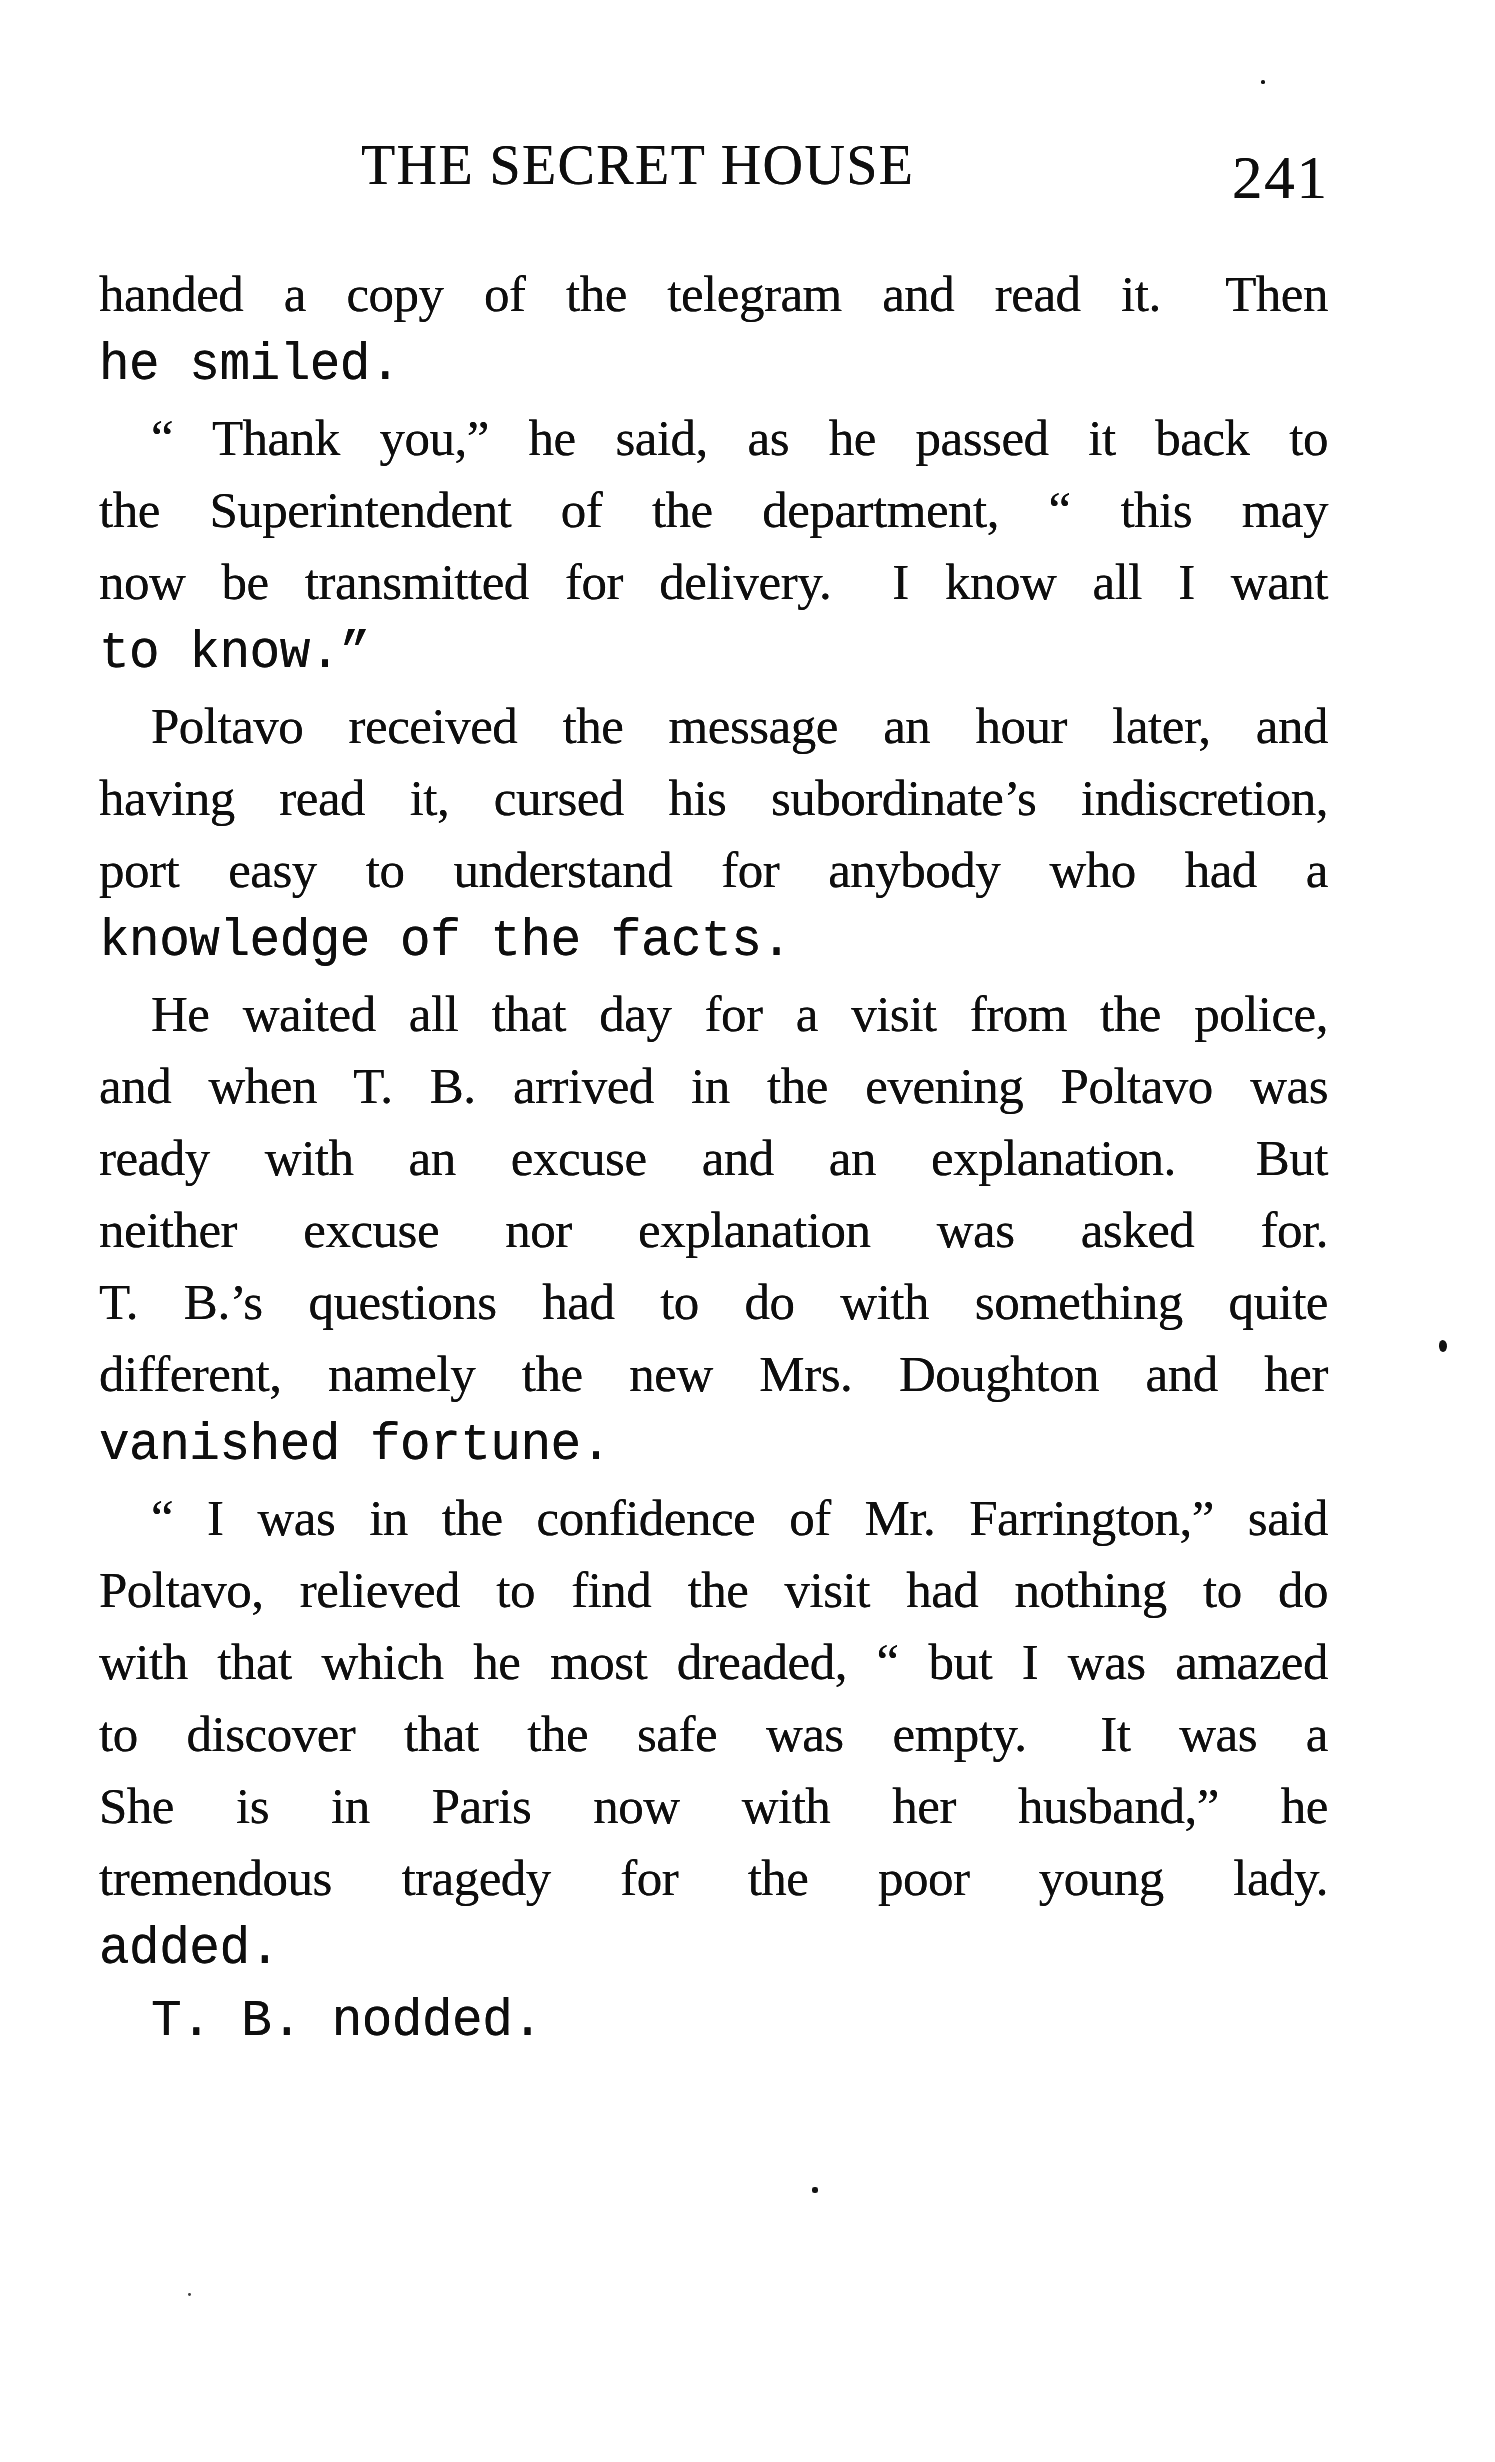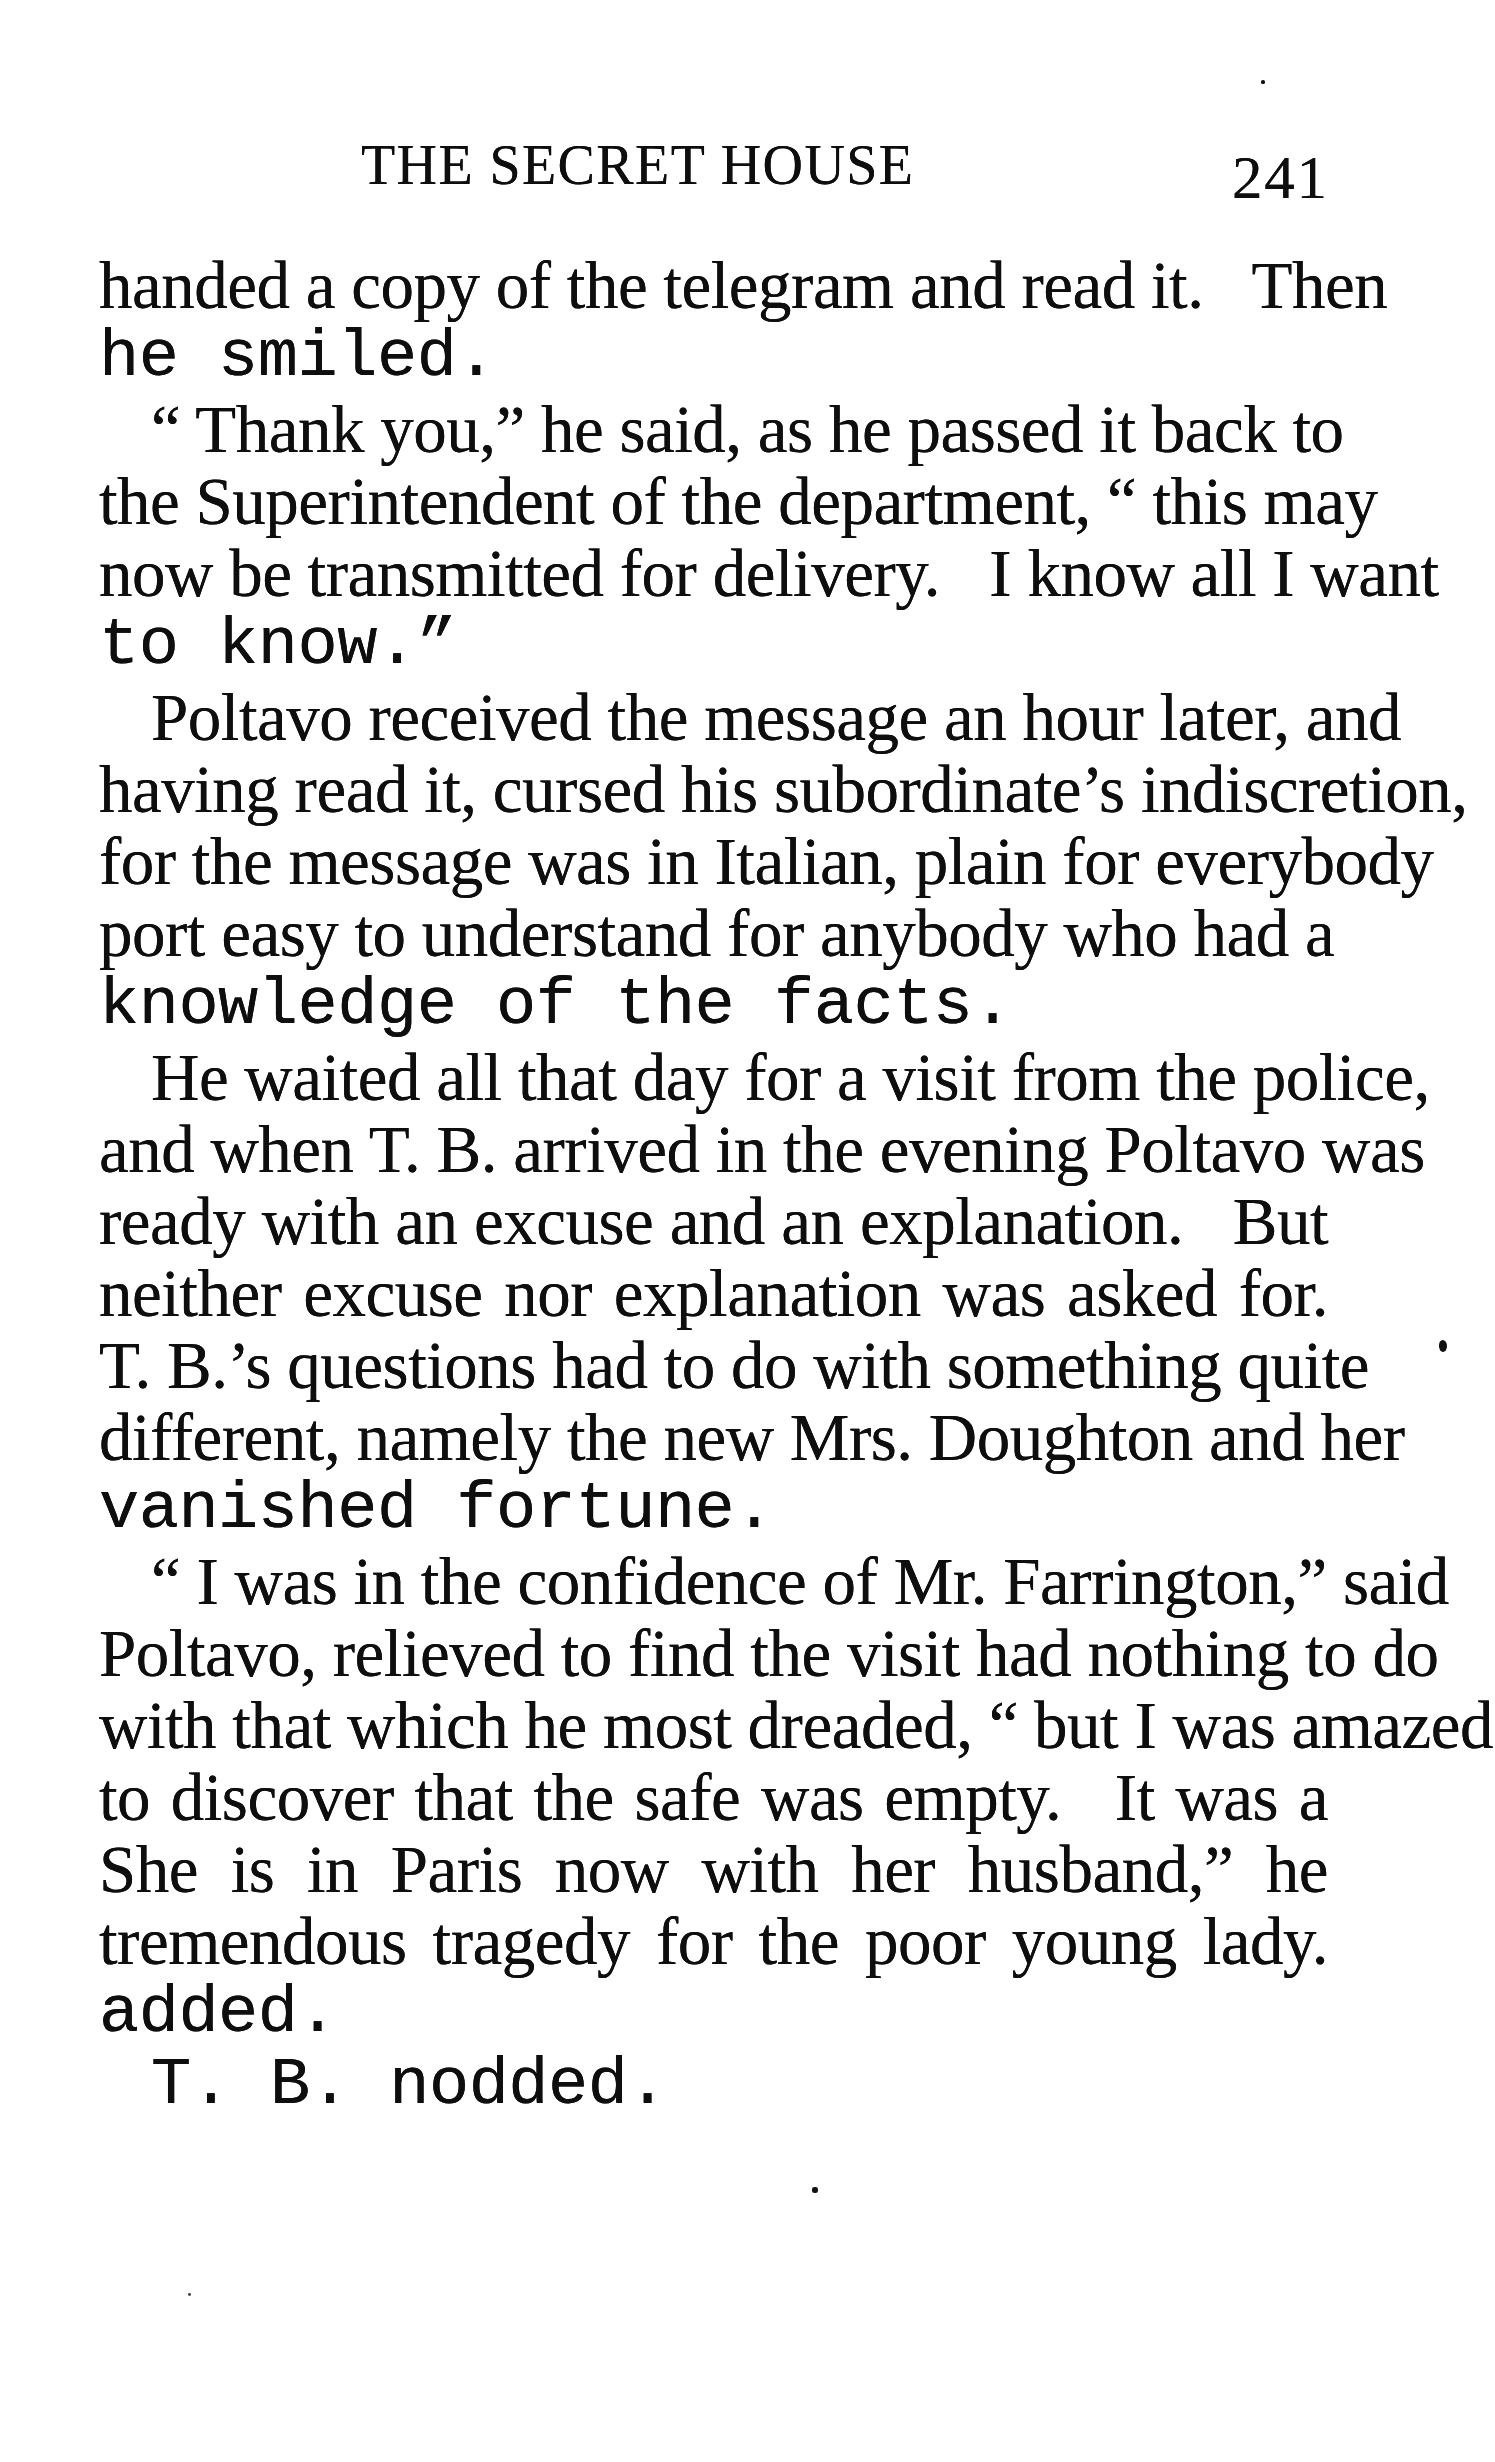--- a/index.html
+++ b/index.html
@@ -36,23 +36,23 @@
     font-size: 61px;
     line-height: 1;
     letter-spacing: 1.8px;
     white-space: nowrap;
     text-shadow: 0 0 0.6px #0e0e0e;
     text-align: right;
   }
   .textblock {
     position: absolute;
     left: 99px;
-    top: 249px;
+    top: 258px;
     width: 1229px;
-    font-size: 67px;
+    font-size: 51px;
     line-height: 72px;
     letter-spacing: -0.5px;
     text-shadow: 0 0 0.5px #0e0e0e;
   }
   .line {
     height: 72px;
     white-space: nowrap;
     text-align: justify;
     text-align-last: justify;
   }
@@ -84,21 +84,20 @@
 
   <div class="textblock">
     <div class="line j">handed a copy of the telegram and read it.  Then</div>
     <div class="line last">he smiled.</div>
     <div class="line j indent">“ Thank you,” he said, as he passed it back to</div>
     <div class="line j">the Superintendent of the department, “ this may</div>
     <div class="line j">now be transmitted for delivery.  I know all I want</div>
     <div class="line last">to know.”</div>
     <div class="line j indent">Poltavo received the message an hour later, and</div>
     <div class="line j">having read it, cursed his subordinate’s indiscretion,</div>
-    <div class="line j">for the message was in Italian, plain for everybody</div>
     <div class="line j">port easy to understand for anybody who had a</div>
     <div class="line last">knowledge of the facts.</div>
     <div class="line j indent">He waited all that day for a visit from the police,</div>
     <div class="line j">and when T. B. arrived in the evening Poltavo was</div>
     <div class="line j">ready with an excuse and an explanation.  But</div>
     <div class="line j">neither excuse nor explanation was asked for.</div>
     <div class="line j">T. B.’s questions had to do with something quite</div>
     <div class="line j">different, namely the new Mrs. Doughton and her</div>
     <div class="line last">vanished fortune.</div>
     <div class="line j indent">“ I was in the confidence of Mr. Farrington,” said</div>

